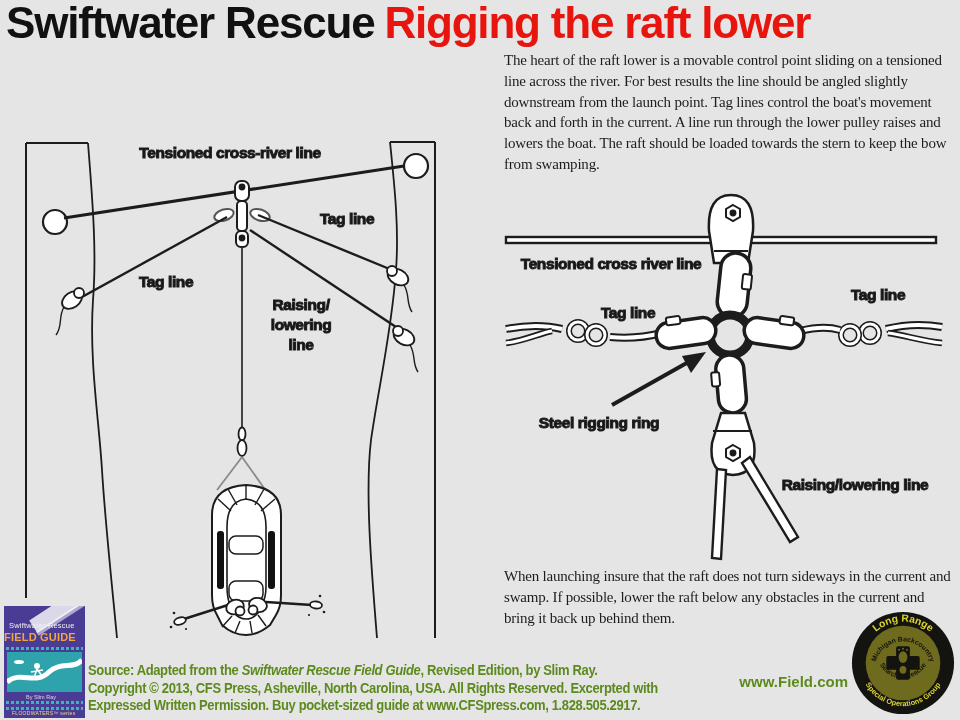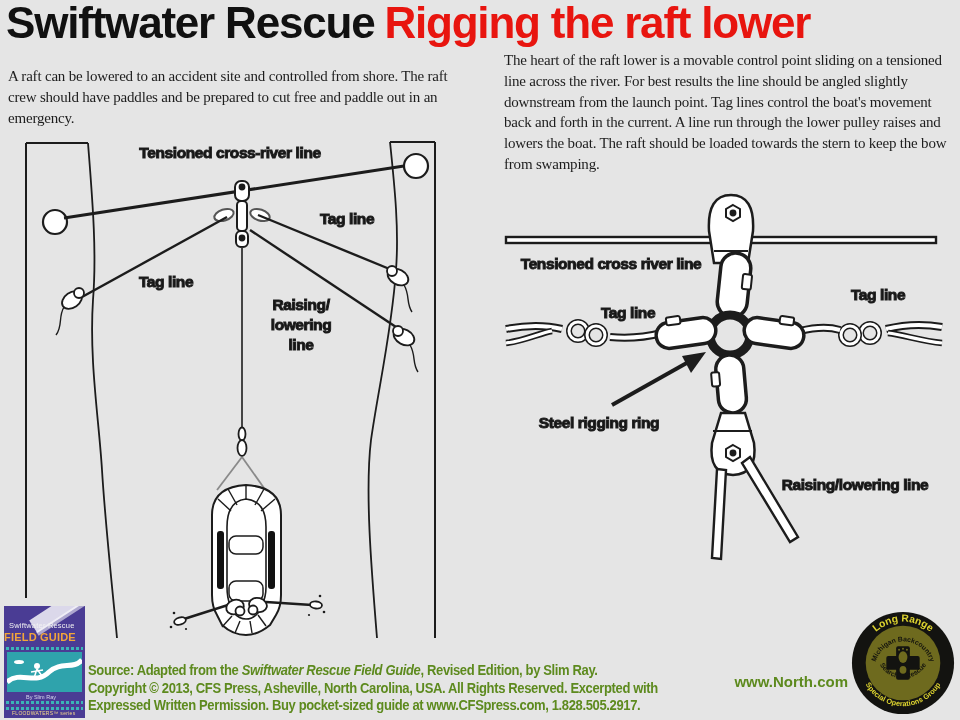--- a/index.html
+++ b/index.html
@@ -52,21 +52,20 @@
 </style>
 </head>
 <body>
 
 <div class="page">
 
   <div class="title">
     <span class="t-black">Swiftwater Rescue</span><span class="t-red">Rigging the raft lower</span>
   </div>
 
-  <div class="para left-intro">A raft can be lowered to an accident site and controlled from shore. The raft crew should have paddles and be prepared to cut free and paddle out in an emergency.</div>
   <div class="para right-intro">The heart of the raft lower is a movable control point sliding  on a tensioned line across the river. For best results the line should be angled slightly downstream from the launch point. Tag lines control the boat's movement back and forth in the current. A line run through the lower pulley raises and lowers the boat. The raft should be loaded towards the stern to keep the bow from swamping.</div>
 
   <svg class="ldiag" width="470" height="510" viewBox="0 0 470 510" fill="none" stroke="#1c1c1c">
 
     <g stroke-width="2">
       <path d="M26,8 L26,463"></path>
       <path d="M26,8 L88,8"></path>
       <path d="M88,8 C92,60 97,115 93,165 C89,225 99,285 102,335 C105,385 112,450 117,503" stroke-width="1.8"></path>
     </g>
 
@@ -241,20 +240,21 @@
       <polygon points="216,167 192,171 201,188" fill="#1c1c1c" stroke="none"></polygon>
     </g>
 
     <text class="dlabel" x="121" y="84" text-anchor="middle">Tensioned cross river line</text>
     <text class="dlabel" x="138" y="133" text-anchor="middle">Tag line</text>
     <text class="dlabel" x="388" y="115" text-anchor="middle">Tag line</text>
     <text class="dlabel" x="109" y="243" text-anchor="middle">Steel rigging ring</text>
     <text class="dlabel" x="365" y="305" text-anchor="middle">Raising/lowering line</text>
   </svg>
 
+  <div class="para outro">When launching insure that the raft does not turn sideways in the current and swamp. If possible, lower the raft below any obstacles in the current and bring it back up behind them.</div>
 
   <div class="cover">
     <div class="stripe"></div>
     <div class="stripe2"></div>
     <div class="ctitle">Swiftwater Rescue</div>
     <div class="csub">FIELD GUIDE</div>
     <div class="dash d1"></div>
     <div class="illo">
       <svg width="75" height="40" viewBox="0 0 75 40" fill="none">
         <path d="M0,30 C14,18 28,34 42,20 C54,9 66,18 75,8" stroke="#ffffff" stroke-width="5"></path>
@@ -269,21 +269,21 @@
     <div class="cseries">FLOODWATERS™ series</div>
   </div>
 
   <div class="source">
     <div><span>Source: Adapted from the </span><i><b>Swiftwater Rescue Field Guide</b></i><span>, Revised Edition, by Slim Ray.</span></div>
     <div>Copyright © 2013, CFS Press, Asheville, North Carolina, USA. All Rights Reserved. Excerpted with</div>
     <div>Expressed Written Permission. Buy pocket-sized guide at www.CFSpress.com, 1.828.505.2917.</div>
   </div>
 
   <div class="mibsar">
-    <div class="site">www.North.com</div>
+    <div class="site">www.Field.com</div>
   </div>
 
   <svg class="badge" width="108" height="110" viewBox="0 0 110 112">
     <circle cx="55" cy="57" r="52" fill="#131310"></circle>
     <circle cx="55" cy="57" r="38" fill="#6e6a1e"></circle>
     <defs>
       <path id="arcTop" d="M 13,57 A 42,42 0 0 1 97,57"></path>
       <path id="arcBot" d="M 11,57 A 44,44 0 0 0 99,57"></path>
       <path id="arcIn1" d="M 26,64 A 29,29 0 0 1 84,64"></path>
       <path id="arcIn2" d="M 29,53 A 27,27 0 0 0 81,53"></path>

